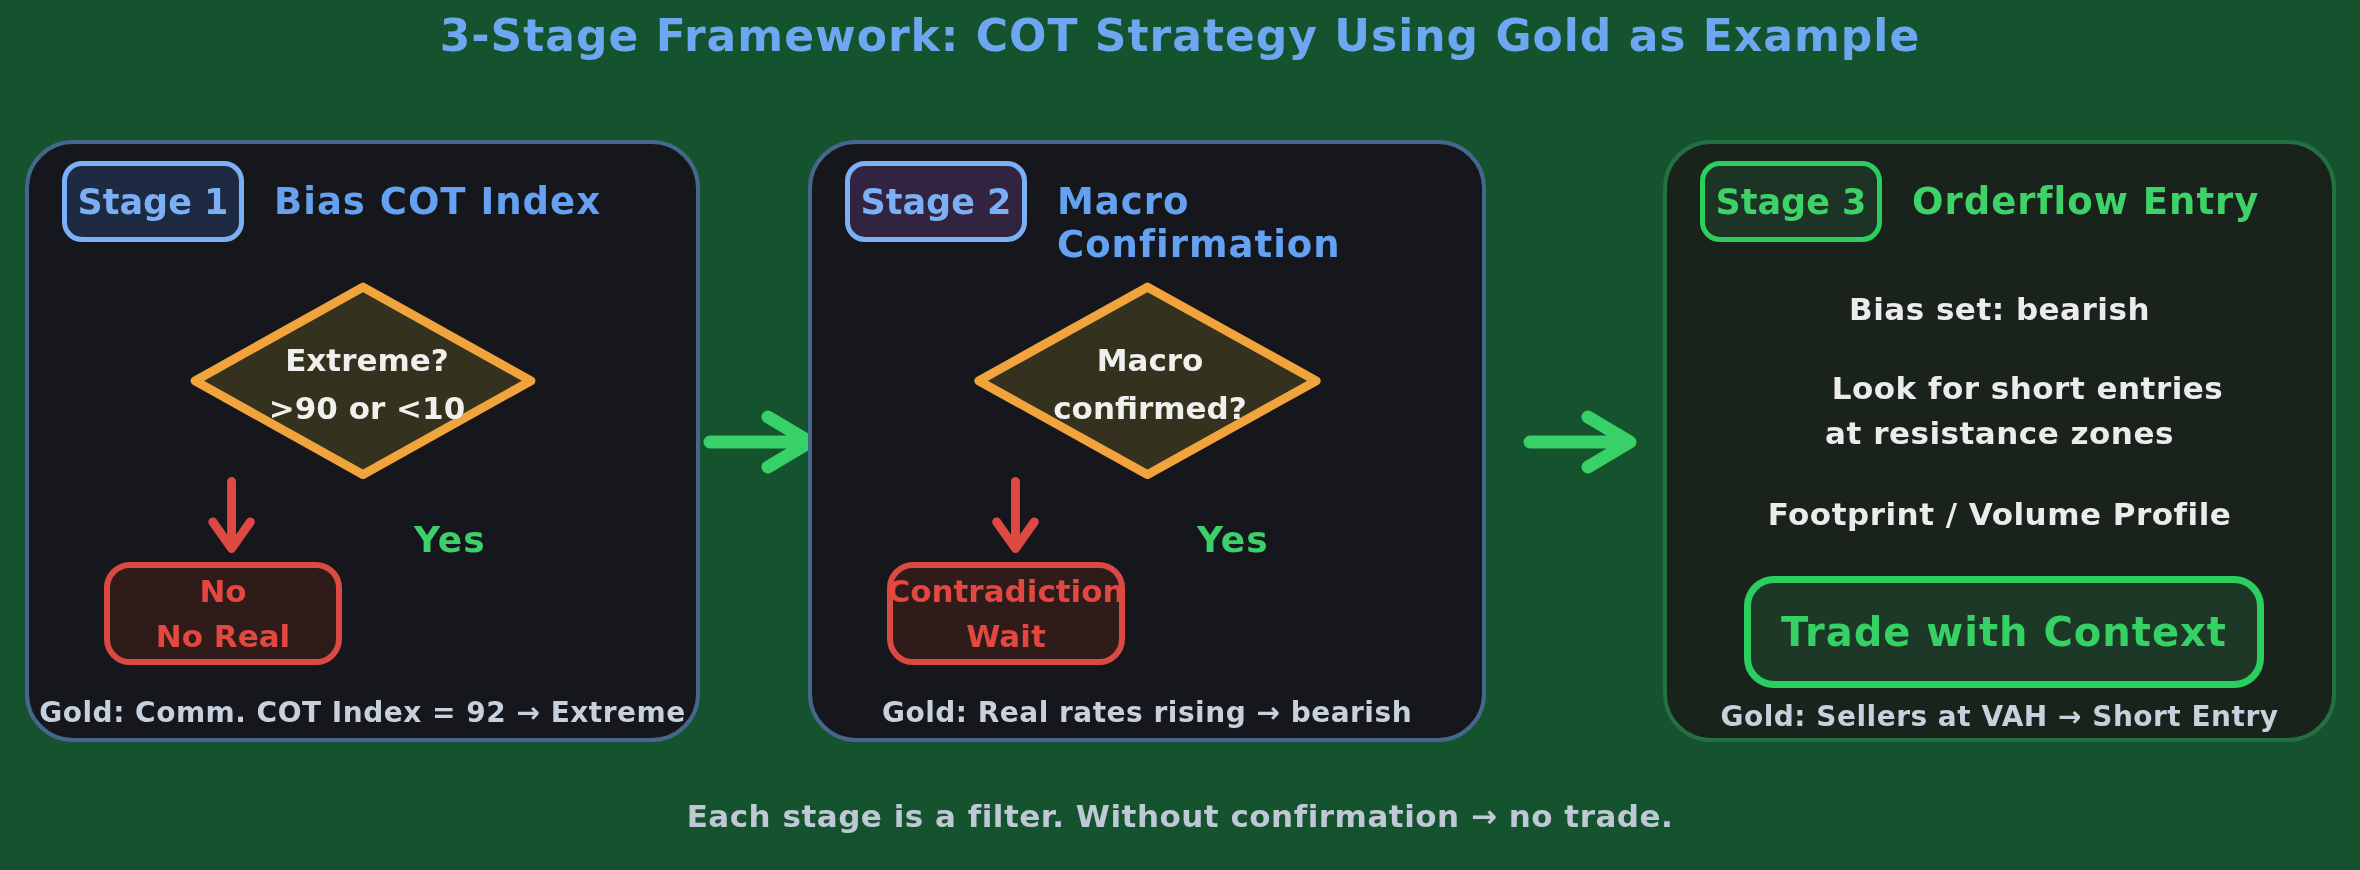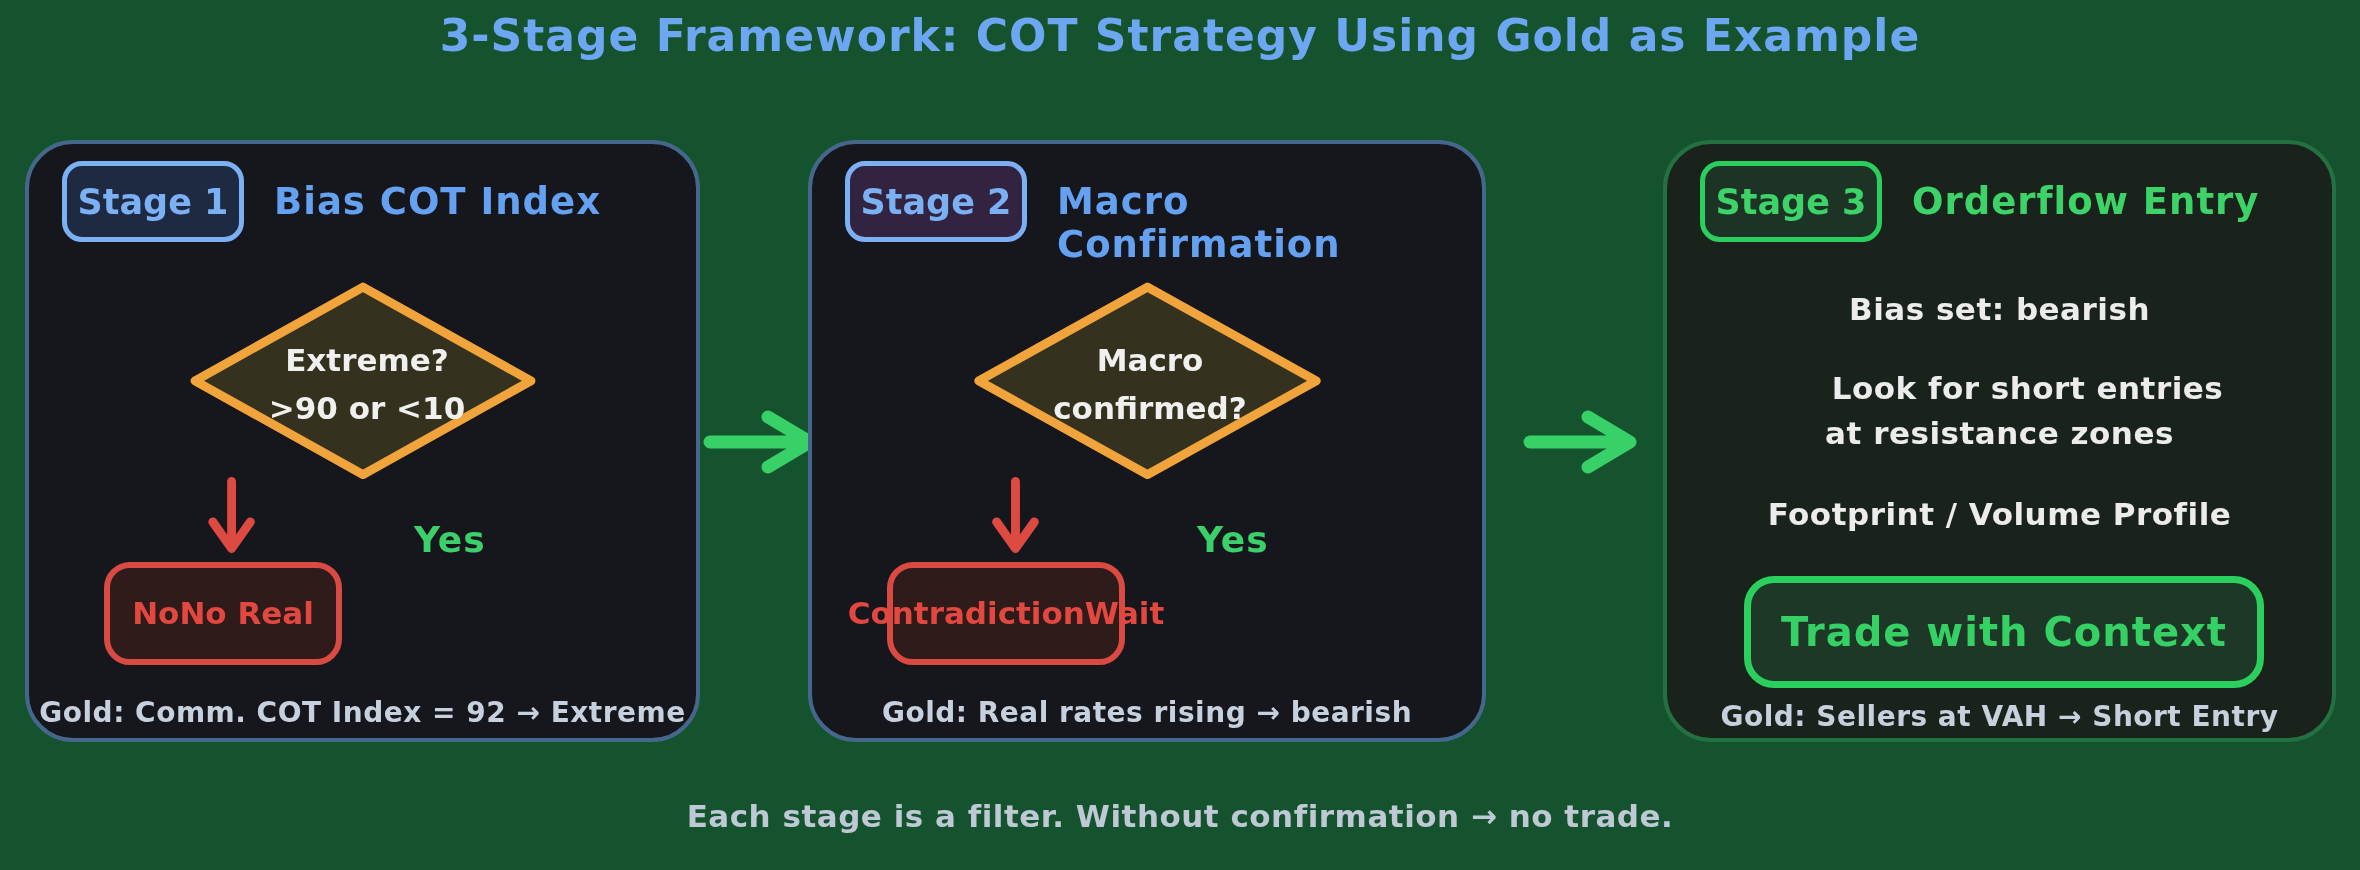--- a/index.html
+++ b/index.html
@@ -32,21 +32,21 @@
   .heading-green{color:#3dd368;}
   .shape-svg{position:absolute;inset:0;width:100%;height:100%;}
   .diamond-label{
     position:absolute;left:168px;top:145px;width:340px;height:190px;
     display:flex;flex-direction:column;align-items:center;justify-content:center;
     color:#f0f0ee;font-size:31px;font-weight:bold;line-height:1.55;text-align:center;
   }
   .no-box{
     position:absolute;left:75px;top:418px;width:238px;height:103px;
     border:6px solid #d84a42;border-radius:26px;background:#2f1b1a;
-    display:flex;flex-direction:row;align-items:center;justify-content:center;
+    display:flex;flex-direction:column;align-items:center;justify-content:center;
     color:#e2483f;font-size:31px;font-weight:bold;line-height:1.45;box-sizing:border-box;text-align:center;
   }
   .yes{
     position:absolute;left:385px;top:375px;font-size:36px;font-weight:bold;color:#3bd06a;letter-spacing:1px;
   }
   .caption{
     position:absolute;left:0;top:552px;width:100%;text-align:center;
     font-size:28px;font-weight:bold;color:#c7d1de;letter-spacing:0.5px;
   }
   .s3-line{

